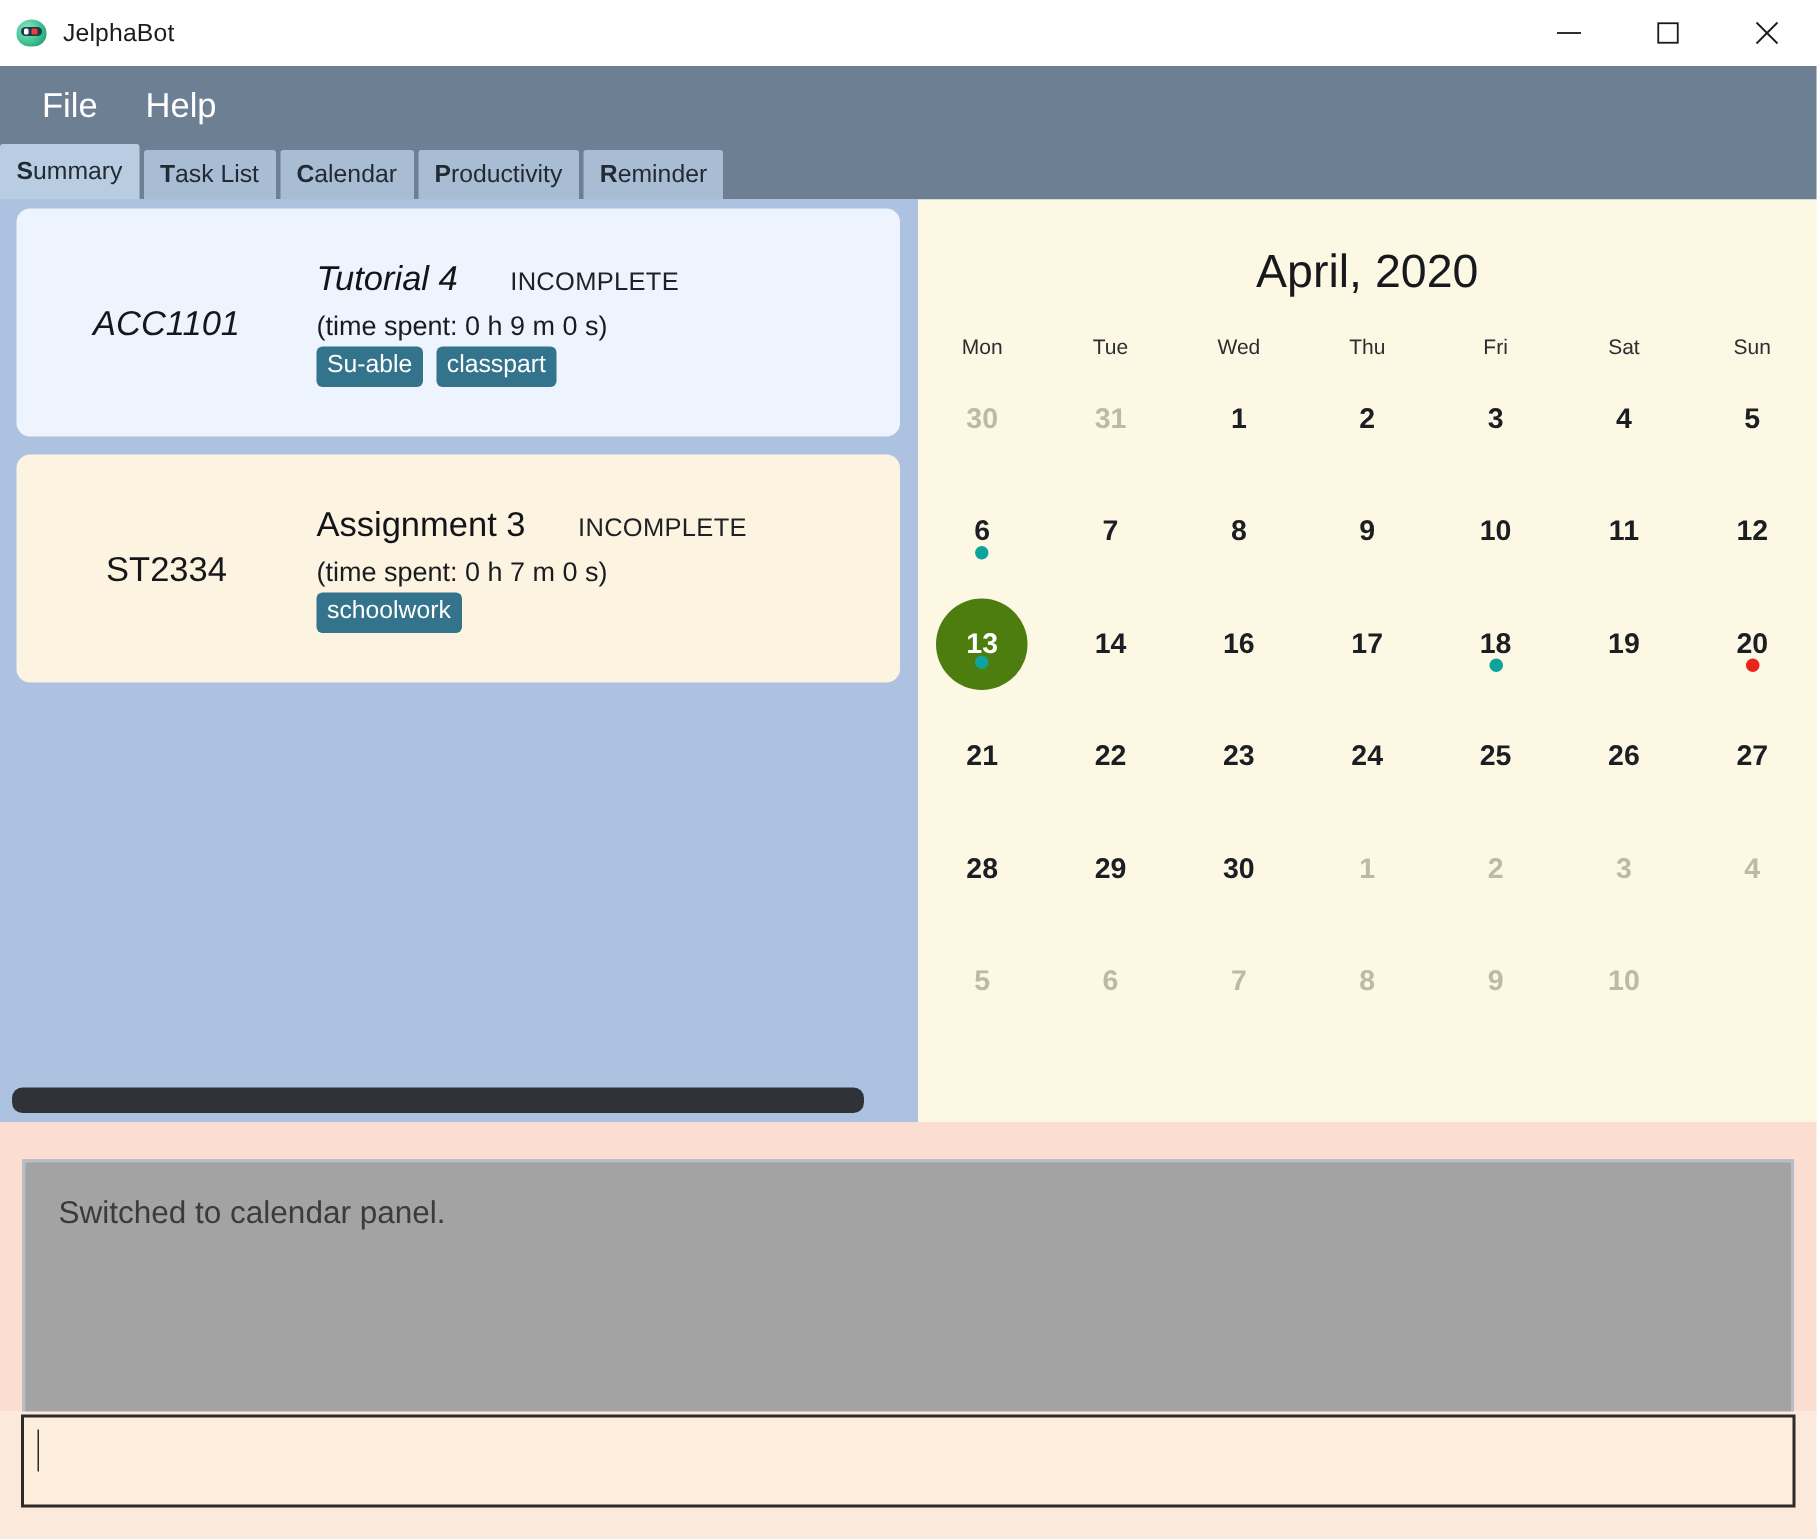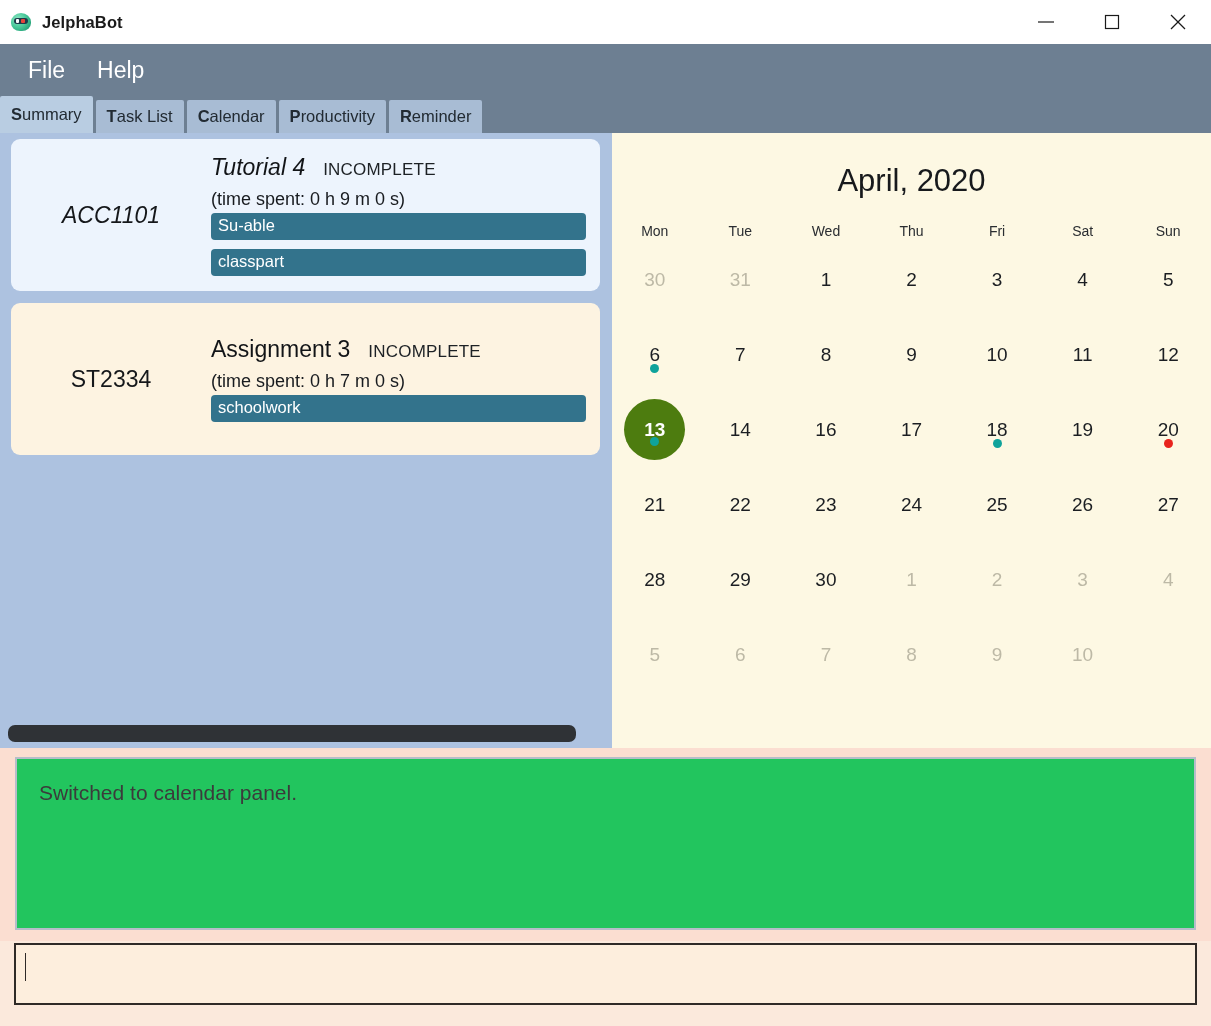--- a/index.html
+++ b/index.html
@@ -31,21 +31,21 @@
   }
   .app-icon .dot-r {
     position: absolute; left: 11px; top: 8px; width: 4px; height: 4px;
     background: #e8433a; border-radius: 1px;
   }
   .app-icon .dot-w {
     position: absolute; left: 6px; top: 8px; width: 3px; height: 4px;
     background: #ffffff; border-radius: 1px;
   }
   .app-title {
-    font-size: 16.5px; color: #1b1b1b; letter-spacing: .1px; font-weight: bold;
+    font-size: 16.5px; color: #1b1b1b; letter-spacing: .1px;
   }
   .win-controls {
     position: absolute; right: 0; top: 0; height: 44px;
     display: flex; align-items: center;
   }
   .win-btn {
     width: 66px; height: 44px; display: flex; align-items: center; justify-content: center;
     color: #1a1a1a;
   }
   .win-btn svg { display: block; }
@@ -106,25 +106,25 @@
     display: flex; align-items: center;
   }
   .card.c0 { top: 6px;  height: 152px; background: #edf4fd; }
   .card.c1 { top: 170px; height: 152px; background: #fdf3e1; }
   .card-module {
     width: 200px; flex: none; text-align: center;
     font-size: 23px; color: #15171a;
   }
   .card.c0 .card-module, .card.c0 .card-title { font-style: italic; }
   .card-right { flex: 1; padding-right: 14px; }
-  .card-headline { display: flex; align-items: baseline; gap: 18px; }
+  .card-headline { display: flex; align-items: baseline; gap: 35px; }
   .card-title { font-size: 23px; color: #121417; }
   .card-status { font-size: 17px; color: #1d2125; letter-spacing: .2px; }
   .card-time { font-size: 18px; color: #181b1f; margin-top: 8px; }
-  .tags { display: flex; gap: 9px; margin-top: 3px; flex-direction: column; }
+  .tags { display: flex; gap: 9px; margin-top: 3px; }
   .tag {
     background: #33738c; color: #ffffff; font-size: 16.5px;
     padding: 2px 7px 4px 7px; border-radius: 4px; line-height: 1.25;
   }
 
   
   .hscroll {
     position: absolute; left: 8px; bottom: 6px; width: 596px; height: 17px;
     background: #adc2e0;
   }
@@ -146,42 +146,42 @@
     text-align: center; font-size: 14px; color: #2a2d31; padding-bottom: 4px;
   }
   .day-cell {
     height: 75px; display: flex; flex-direction: column;
     align-items: center; justify-content: flex-start; padding-top: 12px;
     position: relative;
   }
   .day-num {
     font-size: 19px; color: #1b1e22; line-height: 1;
     width: 60px; height: 60px; display: flex; align-items: center; justify-content: center;
-    position: absolute; top: 0px;
+    position: absolute; top: 0px; font-weight: bold;
   }
   .day-cell.muted .day-num { color: #bdb9a6; }
   .day-cell.selected .day-num {
     background: #4d7c0f; color: #ffffff; border-radius: 50%;
     font-weight: bold; width: 61px; height: 61px;
   }
   .day-dot {
     position: absolute; top: 40px; width: 9px; height: 9px; border-radius: 50%;
   }
   .day-dot.teal { background: #0fa39b; }
   .day-dot.red  { background: #e8241d; }
   .day-cell.selected .day-dot { top: 38px; }
 
   
   .result-outer {
     position: absolute; left: 0; top: 748px; width: 1211px; height: 193px;
     background: #fbded1;
   }
   .result-box {
-    position: absolute; left: 15px; top: 9px; width: 1181px; height: 173px;
-    background: #22c55e; border: 2px solid #b6bdc9;
+    position: absolute; left: 15px; top: 25px; width: 1181px; height: 173px;
+    background: #a3a3a3; border: 2px solid #b6bdc9;
   }
   .result-text {
     font-size: 21px; color: #3b3b3b; padding: 22px 0 0 22px; white-space: pre-wrap;
   }
 
   
   .cmd-outer {
     position: absolute; left: 0; top: 941px; width: 1211px; height: 85px;
     background: #fbe9dc;
   }

